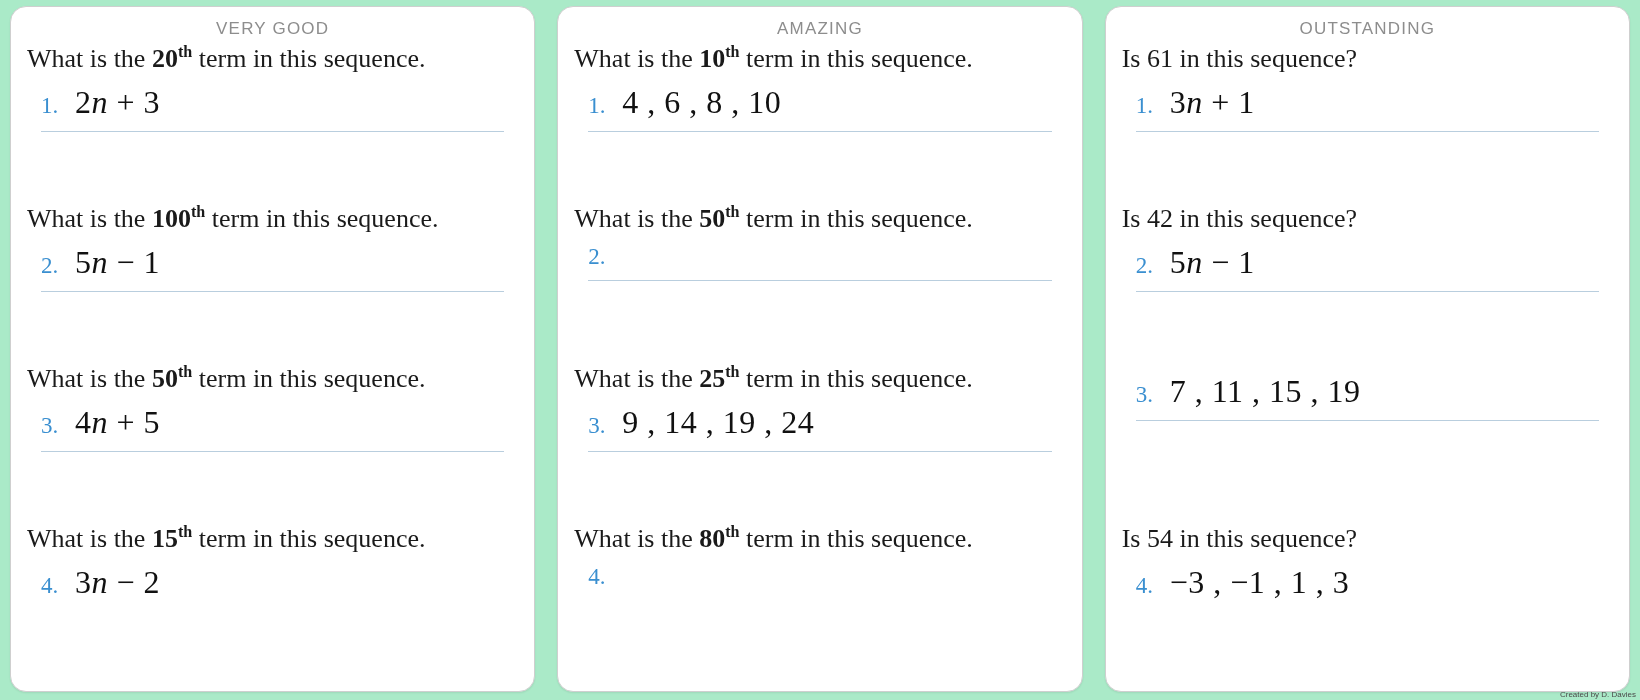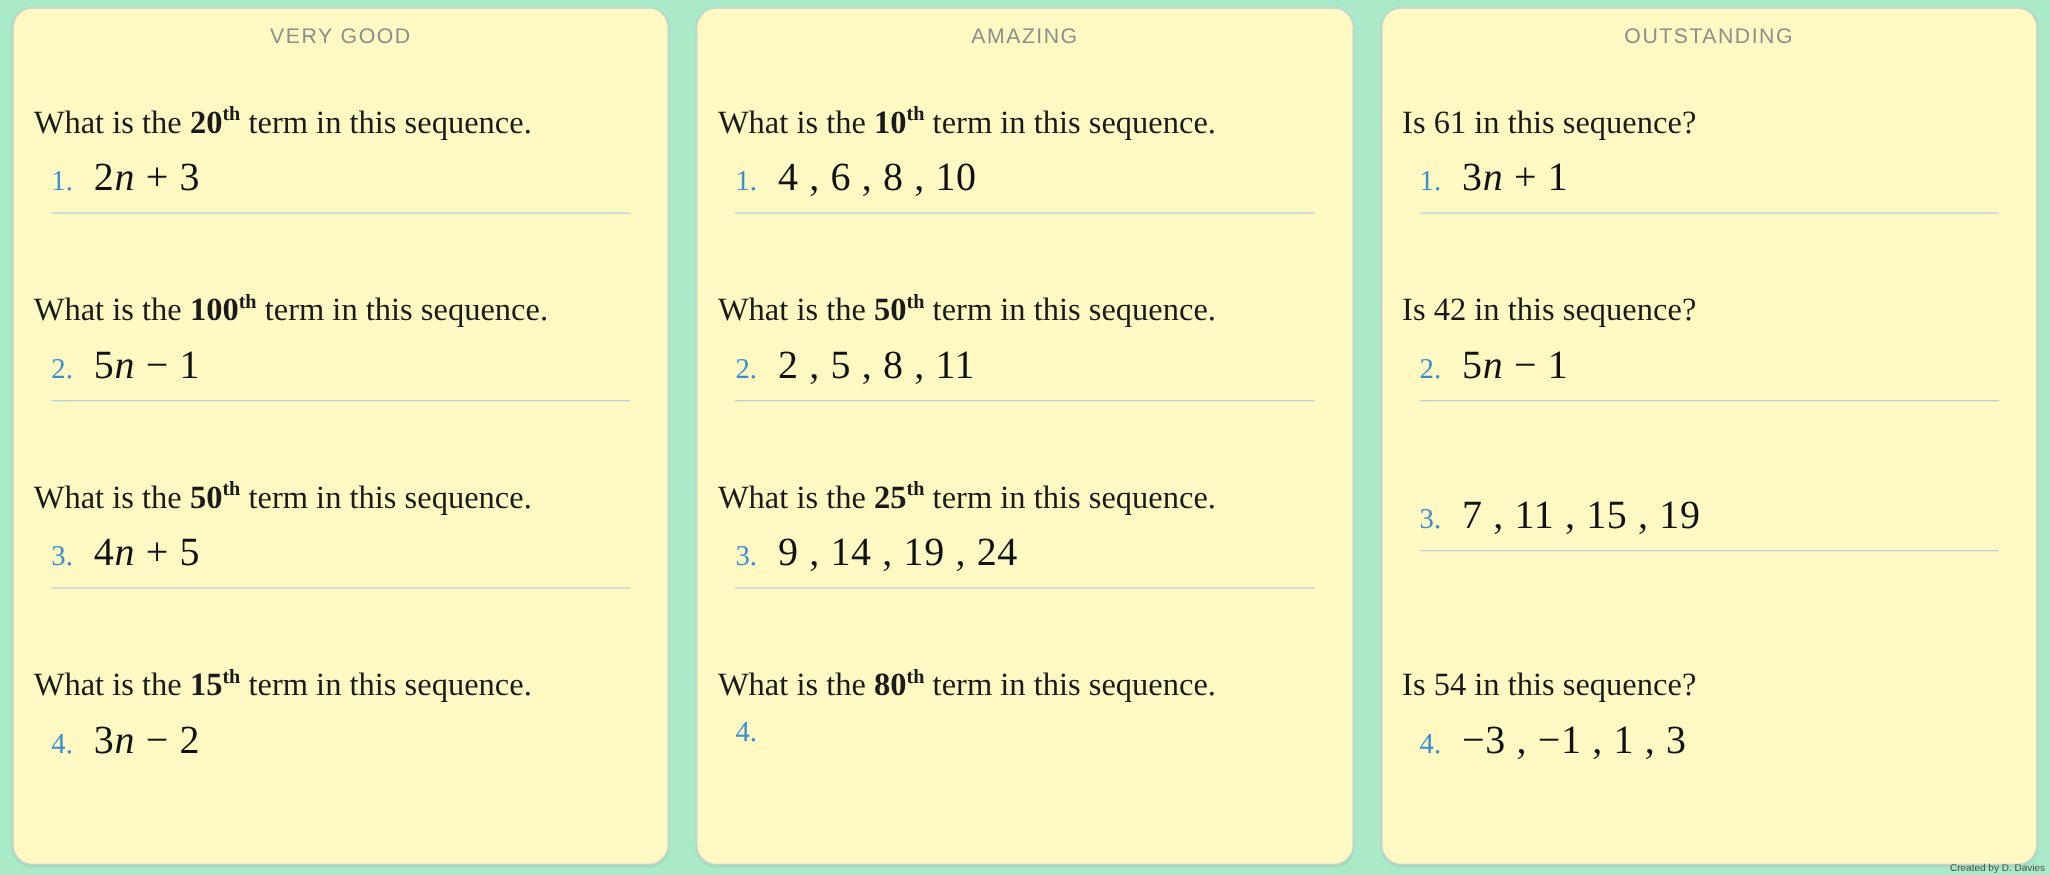--- a/index.html
+++ b/index.html
@@ -16,31 +16,30 @@
   }
   .board {
     display: flex;
     width: 1640px;
     height: 700px;
     box-sizing: border-box;
     padding: 6px 10px 8px 10px;
     gap: 22px;
   }
   .card {
-    background: #fef9c3;
+    background: #ffffff;
     border: 1px solid #cfcfcf;
     border-radius: 16px;
     box-sizing: border-box;
     flex: 1 1 0;
     padding: 6px 16px 10px 16px;
     display: flex;
     flex-direction: column;
     box-shadow: 0 1px 2px rgba(0,0,0,0.08);
     overflow: hidden;
-    gap: 40px;
   }
   .card-title {
     text-align: center;
     font-family: "Liberation Sans", sans-serif;
     font-size: 17px;
     letter-spacing: 1.2px;
     color: #8d8d8d;
     padding: 6px 0 2px 0;
     flex: 0 0 auto;
   }
@@ -171,21 +170,20 @@
           <span class="num">1.</span>
           <span class="expr">4 , 6 , 8 , 10</span>
         </div>
         <div class="rule"></div>
       </div>
 
       <div class="item">
         <div class="question"><span>What is the </span><b>50</b><sup>th</sup><span> term in this sequence.</span></div>
         <div class="answer-row">
           <span class="num">2.</span>
-          <span class="expr">2 , 5 , 8 , 11</span>
         </div>
         <div class="rule"></div>
       </div>
 
       <div class="item">
         <div class="question"><span>What is the </span><b>25</b><sup>th</sup><span> term in this sequence.</span></div>
         <div class="answer-row">
           <span class="num">3.</span>
           <span class="expr">9 , 14 , 19 , 24</span>
         </div>

